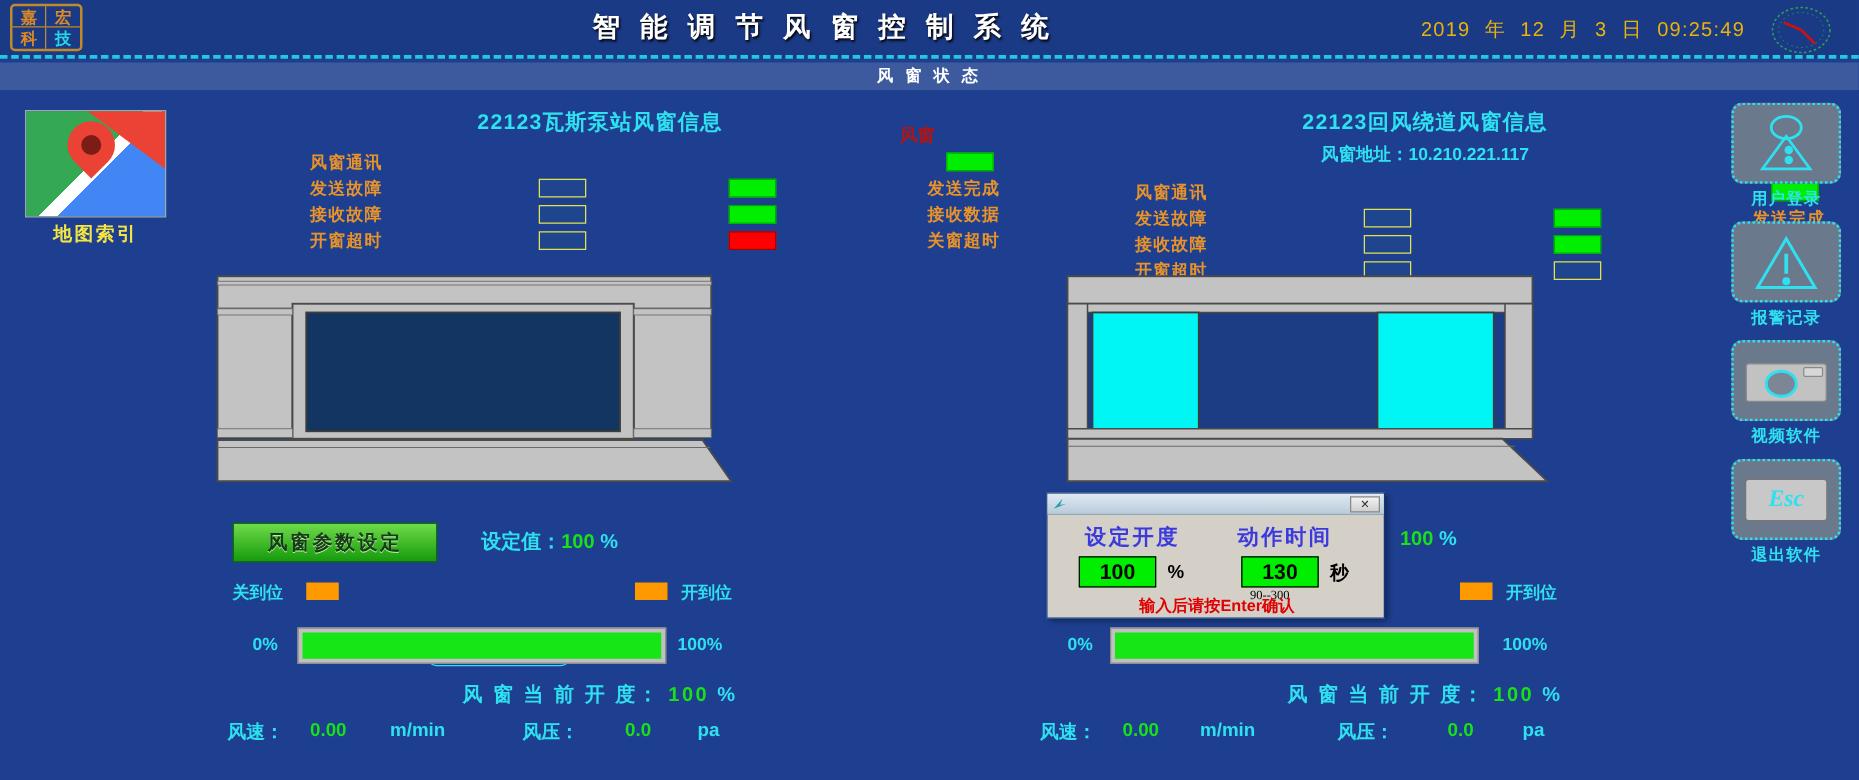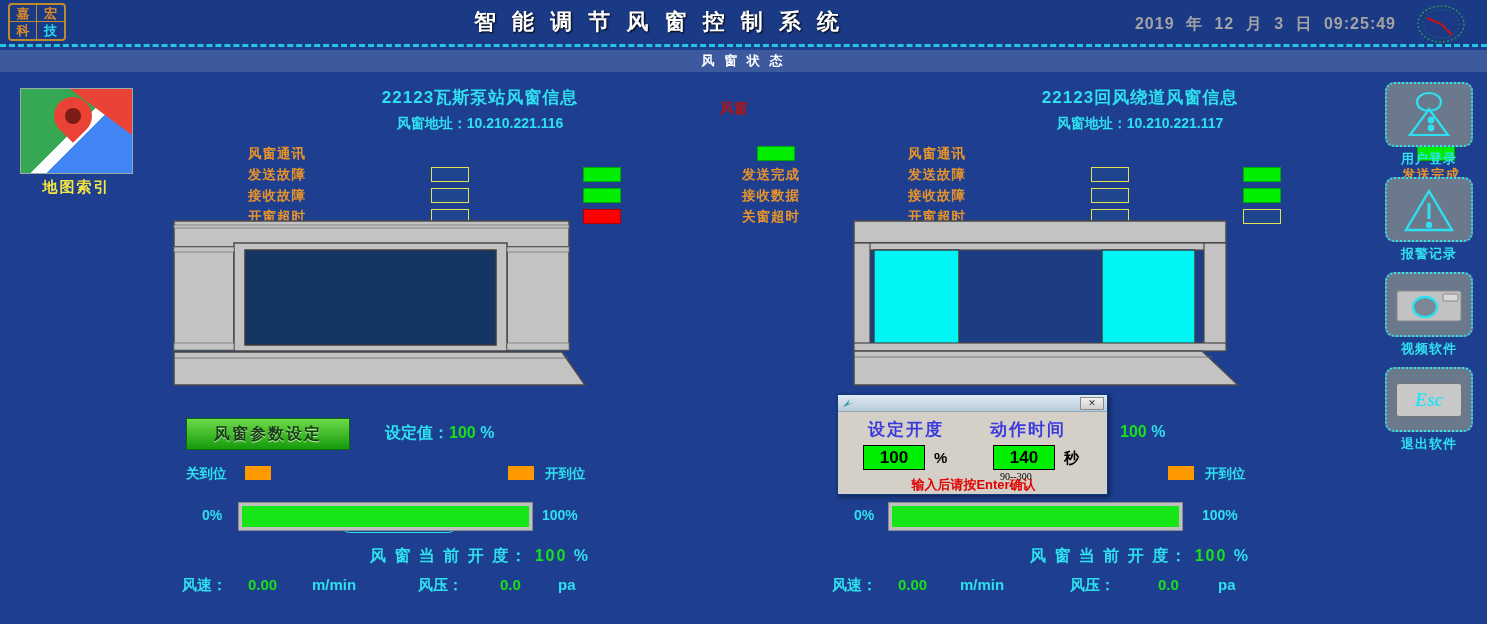--- a/index.html
+++ b/index.html
@@ -31,21 +31,21 @@
   .logo-box span:nth-child(3){ color:#e08a22; border-right:1px solid #c08a2a;}
   .logo-box span:nth-child(4){ color:#25d9e8; }
   .app-title{
     position:absolute; left:0; top:0; width:1318px; height:44px;
     display:flex; align-items:center; justify-content:center;
     color:#ffffff; font-size:22px; font-weight:bold; letter-spacing:5px;
     text-shadow:1px 1px 2px #000;
   }
   .datetime{
     position:absolute; right:88px; top:14px;
-    color:#a3a3a3; font-size:16px; font-weight:bold; letter-spacing:1px;
+    color:#eab308; font-size:16px; font-weight:normal; letter-spacing:1px;
   }
   .datetime span{ margin:0 3px; }
   .clock{
     position:absolute; right:20px; top:4px; width:52px; height:40px;
   }
   
   .statusband{
     position:absolute; left:0; top:50px; width:1487px; height:22px;
     background:#3d5a9e;
     display:flex; align-items:center; justify-content:center;
@@ -201,23 +201,20 @@
     <div class="tri-red"></div>
     <div class="map-pin"></div>
   </div>
   <div class="map-label">地图索引</div>
 </div>
 
 <div class="mid-red">风窗</div>
 
 <div class="panel left">
   <div class="p-title">22123瓦斯泵站风窗信息</div>
-  <div class="p-addr">
-    <span>风窗地址：</span><span class="ip">10.210.221.116</span>
-  </div>
   <div class="statlist">
     <div class="statrow">
       <span class="statlbl">风窗通讯</span>
       <span class="lamp on-green"></span>
     </div>
     <div class="statrow">
       <span class="statlbl">发送故障</span>
       <span class="lamp off y"></span>
       <span class="lamp on-green"></span>
       <span class="statlbl2">发送完成</span>
@@ -368,21 +365,21 @@
     <svg class="dlg-ico" viewBox="0 0 12 11">
       <path d="M1 9 L8 1 L6 6 L11 5 Z" fill="#2a9aa8"></path>
     </svg>
     <div class="dlg-close">✕</div>
   </div>
   <div class="dlg-body">
     <div class="dlg-h" style="left:30px;top:6px;">设定开度</div>
     <div class="dlg-h" style="left:152px;top:6px;">动作时间</div>
     <div class="dlg-in" style="left:25px;top:33px;">100</div>
     <div class="dlg-u" style="left:96px;top:37px;">%</div>
-    <div class="dlg-in" style="left:155px;top:33px;">140</div>
+    <div class="dlg-in" style="left:155px;top:33px;">130</div>
     <div class="dlg-u" style="left:226px;top:37px;">秒</div>
     <div class="dlg-range" style="left:162px;top:59px;">90--300</div>
     <div class="dlg-hint">输入后请按Enter确认</div>
   </div>
 </div>
 
 <div class="sidebar">
   <div class="sb-item">
     <div class="sb-btn">
       <svg width="50" height="48" viewBox="0 0 50 48">

